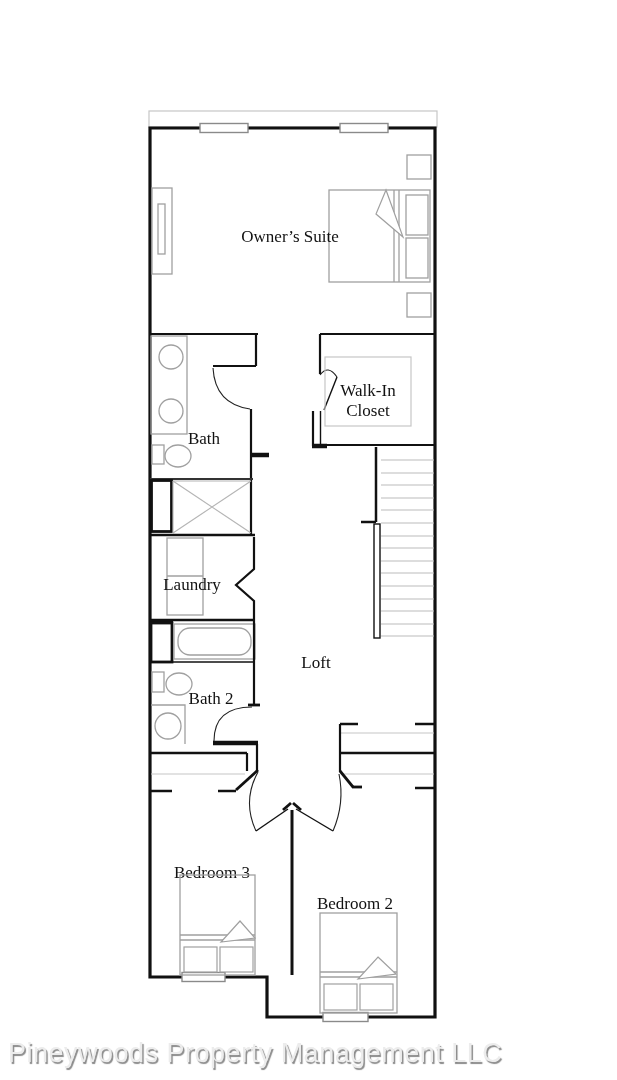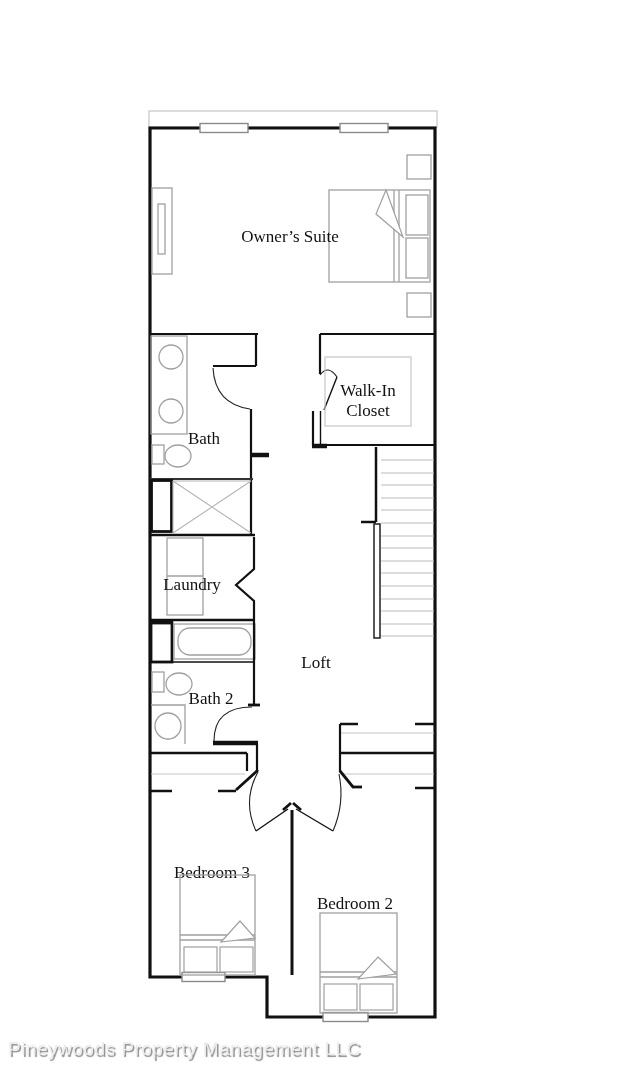--- a/index.html
+++ b/index.html
@@ -20,21 +20,21 @@
   .tread{stroke:#bcbcbc;stroke-width:1.1;}
   .xline{stroke:#b4b4b4;stroke-width:1.1;fill:none;}
   .win {fill:#fff;stroke:#8a8a8a;stroke-width:1.4;}
   .chase{fill:#fff;stroke:#111;stroke-width:2.8;}
   .rail{fill:#fff;stroke:#111;stroke-width:1.4;}
   .parapet{fill:#fff;stroke:#c6c6c6;stroke-width:1.2;}
   .lbl{font-family:"Liberation Serif",serif;font-size:17px;fill:#111;
        text-anchor:middle;}
   .watermark{
     position:absolute;left:8px;top:1038px;width:605px;
-    font-family:"Liberation Sans",sans-serif;font-size:19px;
+    font-family:"Liberation Sans",sans-serif;font-size:27px;
     color:#ececec;letter-spacing:.5px;white-space:nowrap;
     text-shadow:1.5px 1.5px 1px #8a8a8a;
   }
 </style>
 </head>
 <body>
 
 <svg width="617" height="1080" viewBox="0 0 617 1080">
 
   <g>

